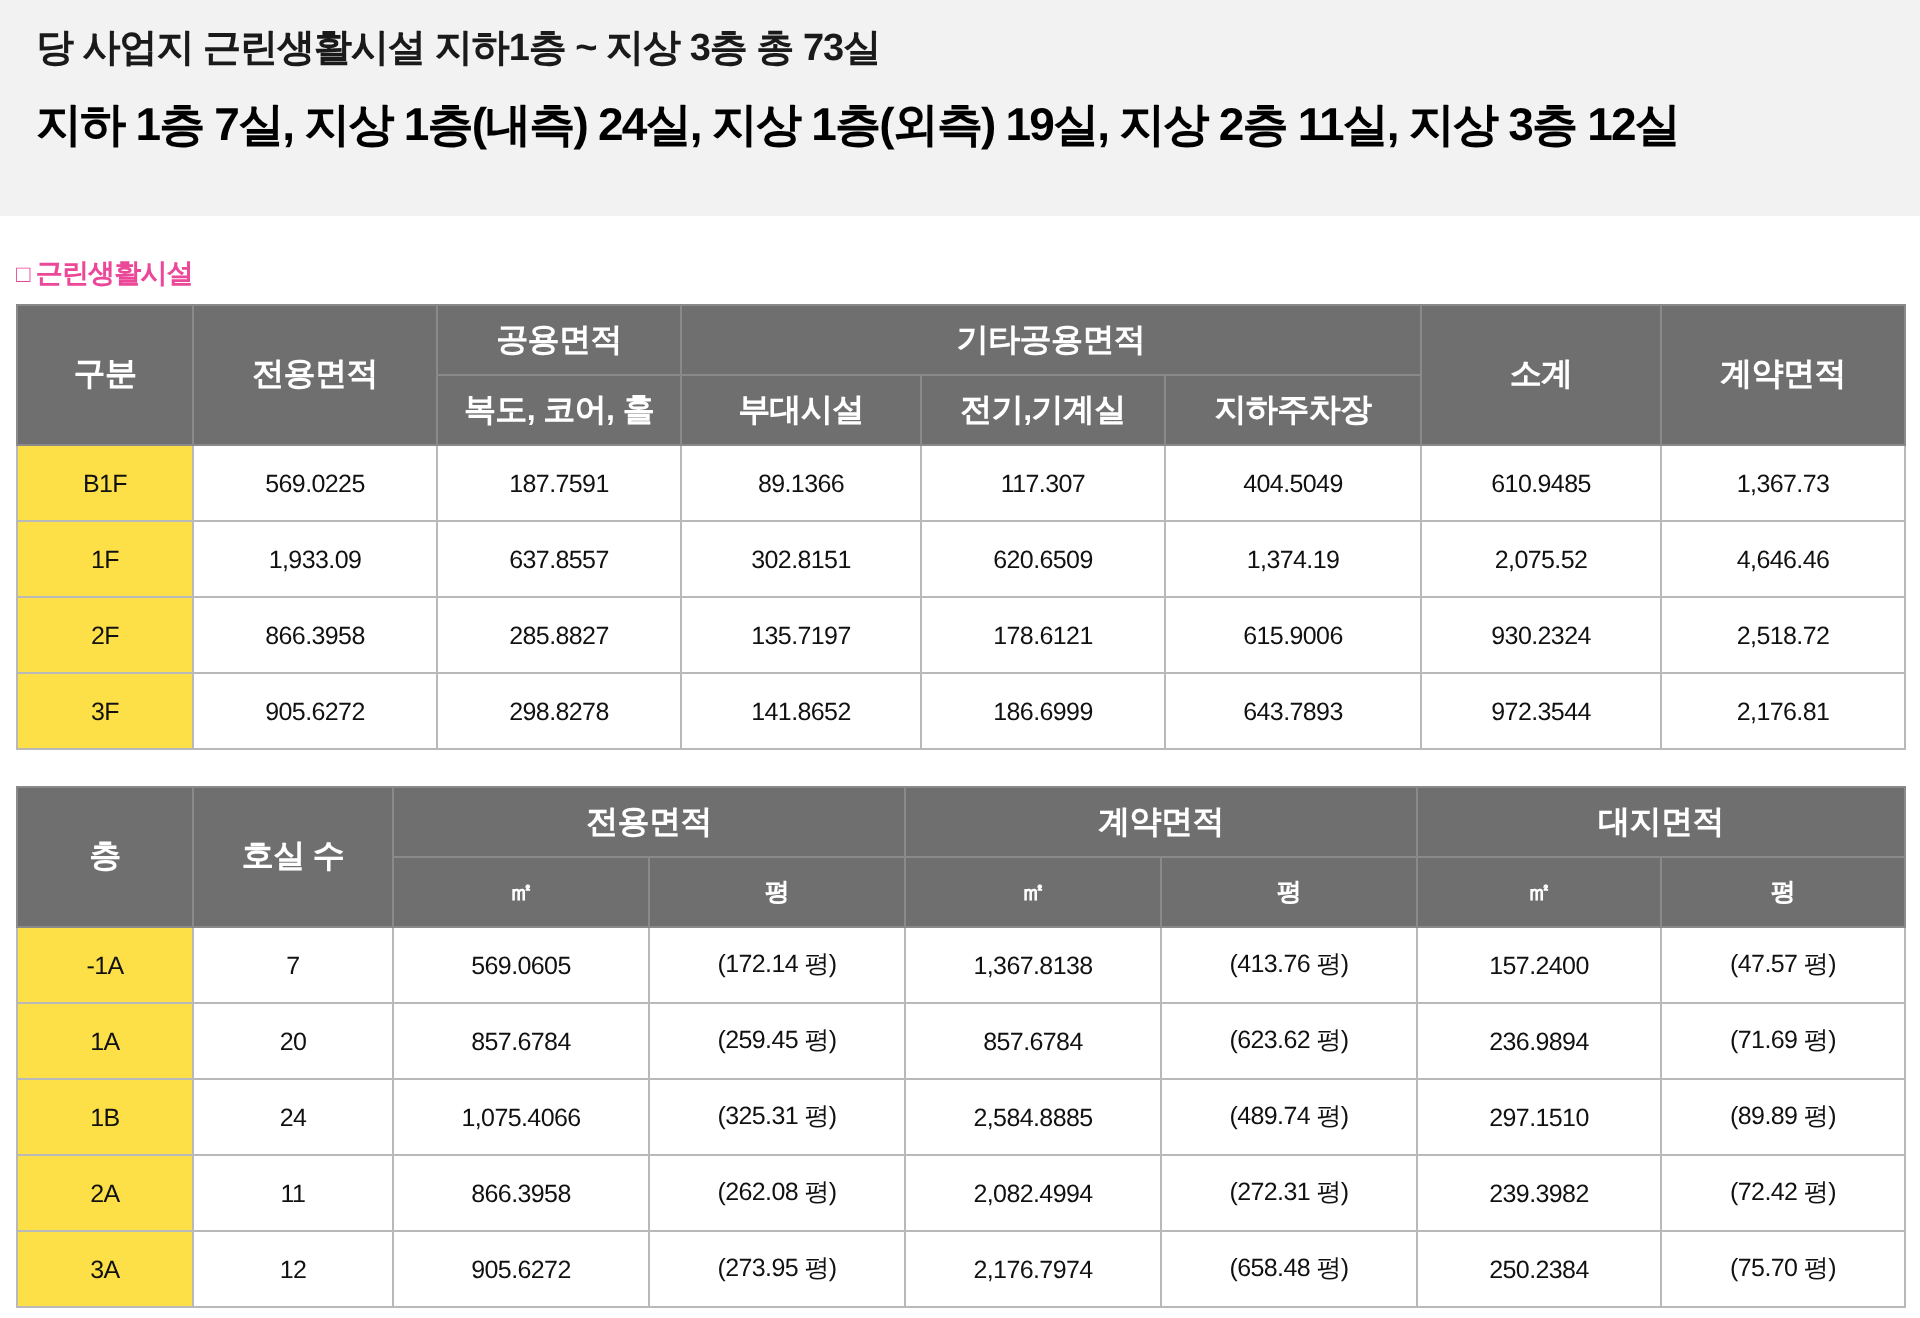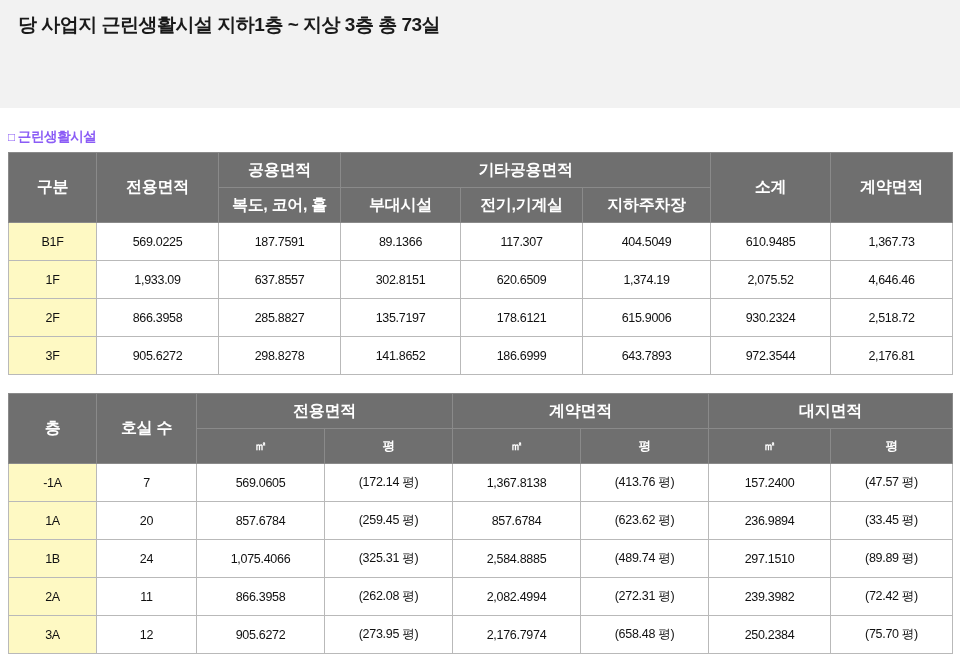--- a/index.html
+++ b/index.html
@@ -42,21 +42,21 @@
     color: #000000;
     letter-spacing: -0.9px;
     line-height: 32px;
     margin: 0;
   }
 
   
   .section-label {
     font-size: 13.5px;
     font-weight: bold;
-    color: #8b5cf6;
+    color: #ec4899;
     padding: 20px 0 6px 8px;
     letter-spacing: -0.4px;
   }
   .section-label .sq {
     font-weight: normal;
     font-size: 12px;
     margin-right: 3px;
   }
 
   
@@ -88,39 +88,40 @@
     padding: 2px 2px;
   }
   table.grid tbody td {
     height: 33px;
     color: #111111;
     background: #ffffff;
     padding: 2px 4px;
   }
   table.grid tbody td.rowhead {
     font-weight: normal;
-    background: #fef9c3;
+    background: #fde047;
   }
 
   
   .tbl2 thead th.sub {
     font-size: 12.5px;
   }
   .tbl2 tbody td {
     height: 37px;
   }
   .spacer-12 { height: 18px; }
 </style>
 </head>
 <body>
 
 <div class="page">
 
   <div class="header-band">
     <div class="header-line1">당 사업지 근린생활시설 지하1층 ~ 지상 3층 총 73실</div>
+    <div class="header-line2">지하 1층 7실, 지상 1층(내측) 24실, 지상 1층(외측) 19실, 지상 2층 11실, 지상 3층 12실</div>
   </div>
 
   <div class="section-label">
     <span class="sq">□</span><span>근린생활시설</span>
   </div>
 
   <div class="tbl-wrap">
     <table class="grid tbl1">
       <colgroup>
         <col style="width:88px">
@@ -236,21 +237,21 @@
           <td>(47.57 평)</td>
         </tr>
         <tr>
           <td class="rowhead">1A</td>
           <td>20</td>
           <td>857.6784</td>
           <td>(259.45 평)</td>
           <td>857.6784</td>
           <td>(623.62 평)</td>
           <td>236.9894</td>
-          <td>(33.45 평)</td>
+          <td>(71.69 평)</td>
         </tr>
         <tr>
           <td class="rowhead">1B</td>
           <td>24</td>
           <td>1,075.4066</td>
           <td>(325.31 평)</td>
           <td>2,584.8885</td>
           <td>(489.74 평)</td>
           <td>297.1510</td>
           <td>(89.89 평)</td>

